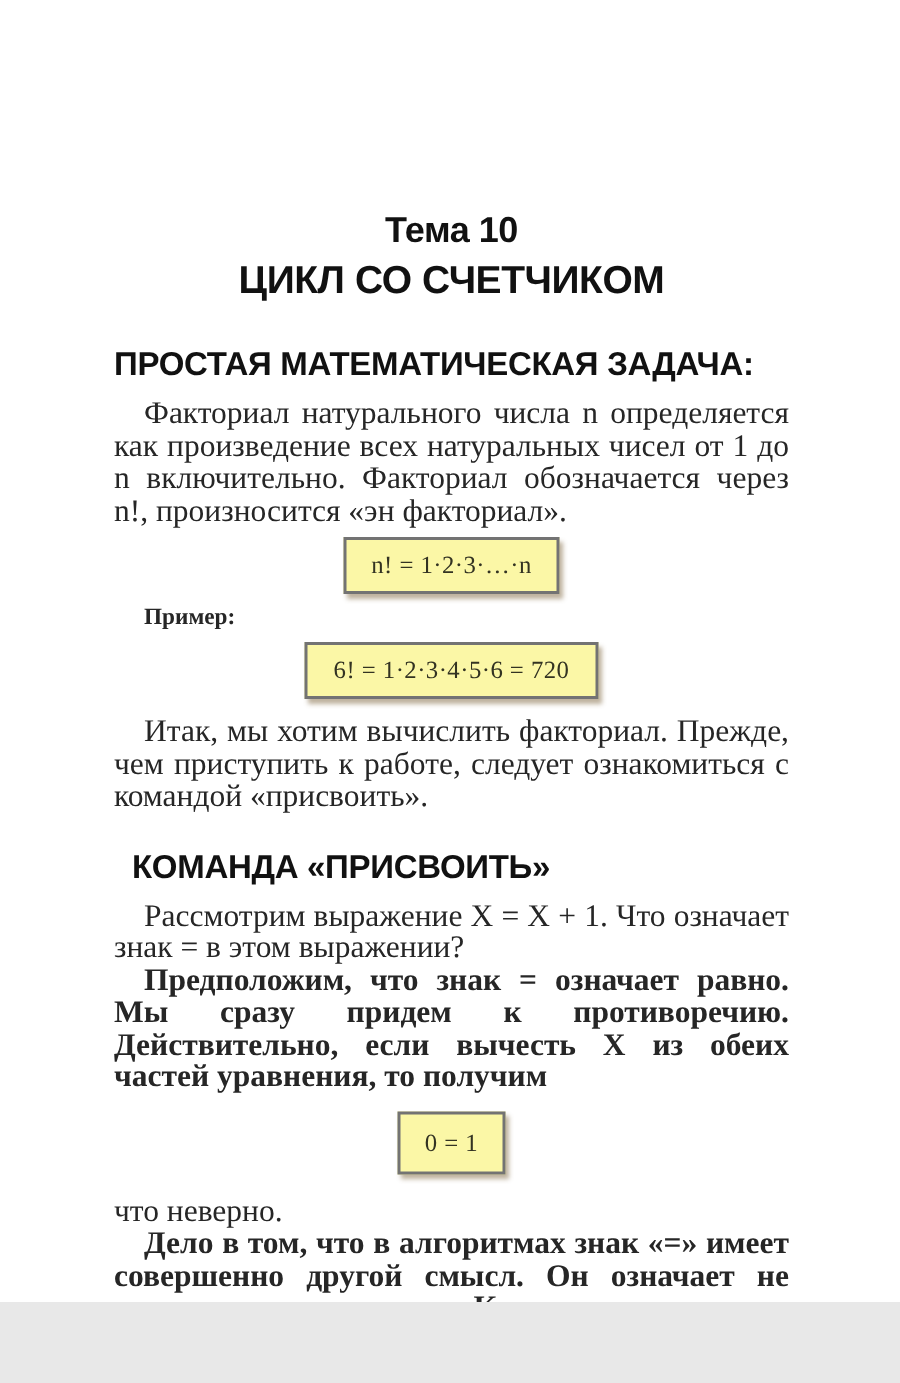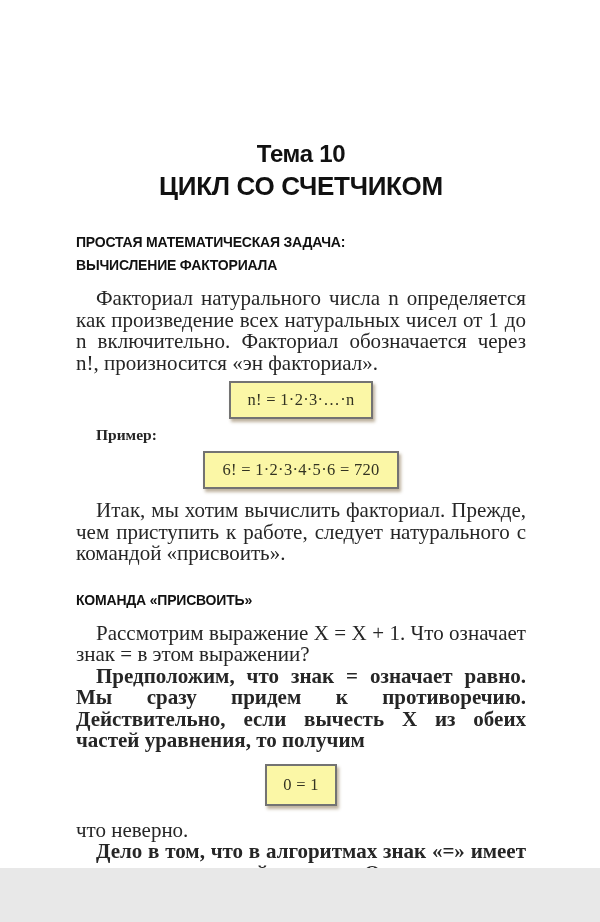--- a/index.html
+++ b/index.html
@@ -36,28 +36,29 @@
     font-size: 26px;
     line-height: 30px;
     text-align: center;
     color: #111111;
     letter-spacing: -0.3px;
     margin-top: 4px;
   }
   .section-heading {
     font-family: "Liberation Sans", sans-serif;
     font-weight: bold;
-    font-size: 14px;
+    font-size: 22px;
     line-height: 23px;
     color: #111111;
     letter-spacing: -0.2px;
     margin-top: 30px;
   }
   .section-heading.second {
     margin-top: 24px;
+    margin-left: 12px;
   }
   .para {
     font-size: 21px;
     line-height: 21.5px;
     text-align: justify;
     text-indent: 20px;
     margin-top: 11px;
   }
   .para.no-top {
     margin-top: 0;
@@ -105,36 +106,35 @@
 
 <div class="page">
   <div class="content">
 
     <div class="topic-kicker">Тема 10</div>
 
     <div class="topic-title">ЦИКЛ СО СЧЕТЧИКОМ</div>
 
     <div class="section-heading">
       <div>ПРОСТАЯ МАТЕМАТИЧЕСКАЯ ЗАДАЧА:</div>
-      <div>ВЫЧИСЛЕНИЕ ФАКТОРИАЛА</div>
     </div>
 
     <div class="para">Факториал натурального числа n определяется как произведение всех натуральных чисел от 1 до n включительно. Факториал обозначается через n!, произносится «эн факториал».</div>
 
     <div class="formula-row">
       <span class="formula-box">n! = 1·2·3·…·n</span>
     </div>
 
     <div class="example-label">Пример:</div>
 
     <div class="formula-row">
       <span class="formula-box">6! = 1·2·3·4·5·6 = 720</span>
     </div>
 
-    <div class="para">Итак, мы хотим вычислить факториал. Прежде, чем приступить к работе, следует натурального с командой «присвоить».</div>
+    <div class="para">Итак, мы хотим вычислить факториал. Прежде, чем приступить к работе, следует ознакомиться с командой «присвоить».</div>
 
     <div class="section-heading second">КОМАНДА «ПРИСВОИТЬ»</div>
 
     <div class="para">Рассмотрим выражение X = X + 1. Что означает знак = в этом выражении?</div>
 
     <div class="para no-top">Предположим, что знак = означает равно. Мы сразу придем к противоречию. Действительно, если вычесть X из обеих частей уравнения, то получим</div>
 
     <div class="formula-row" style="margin-top:12px;">
       <span class="formula-box small">0 = 1</span>
     </div>

